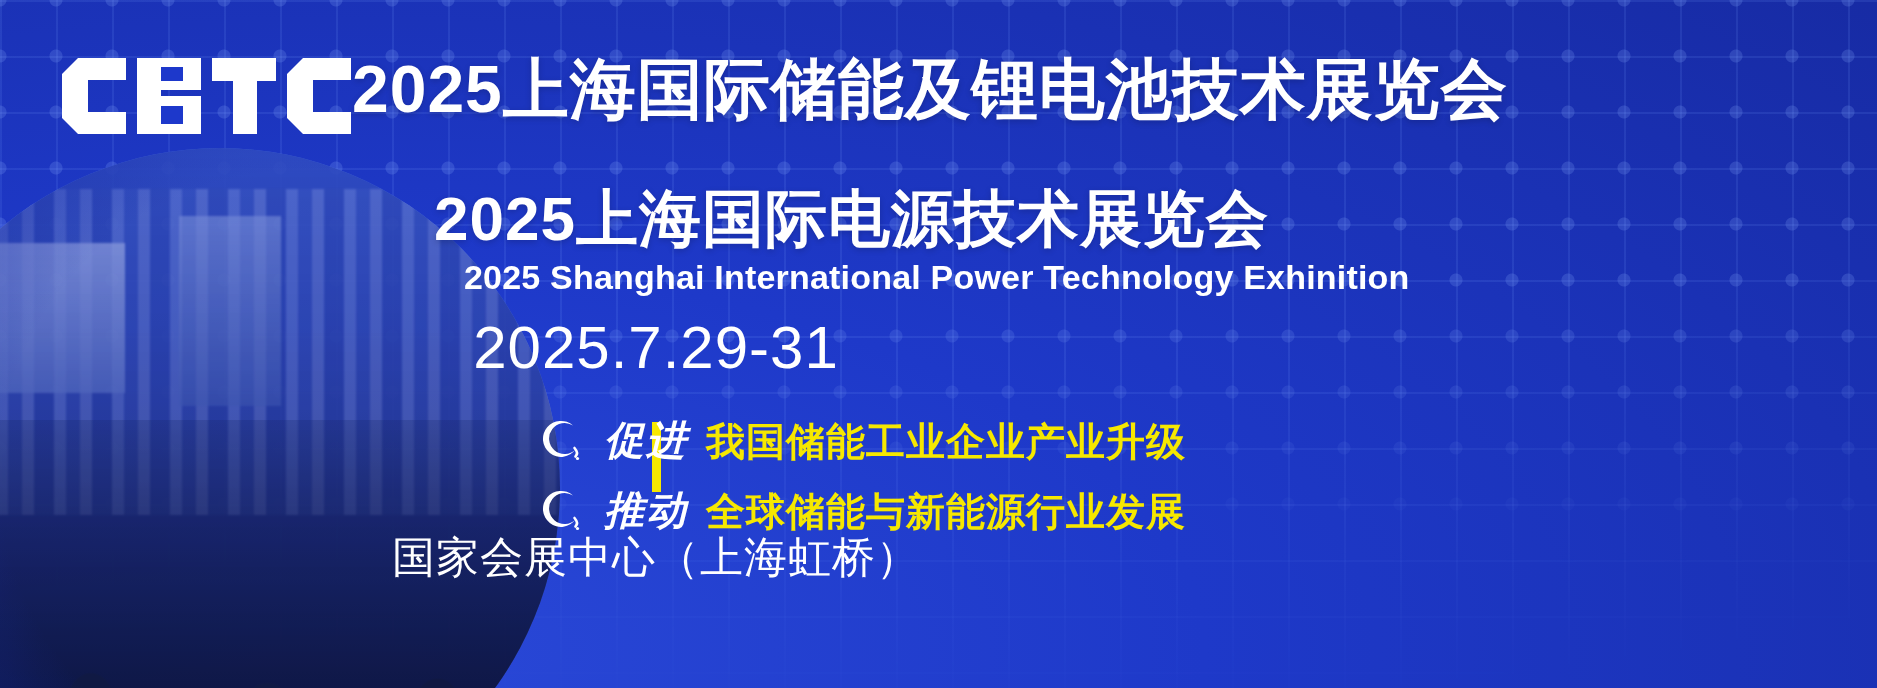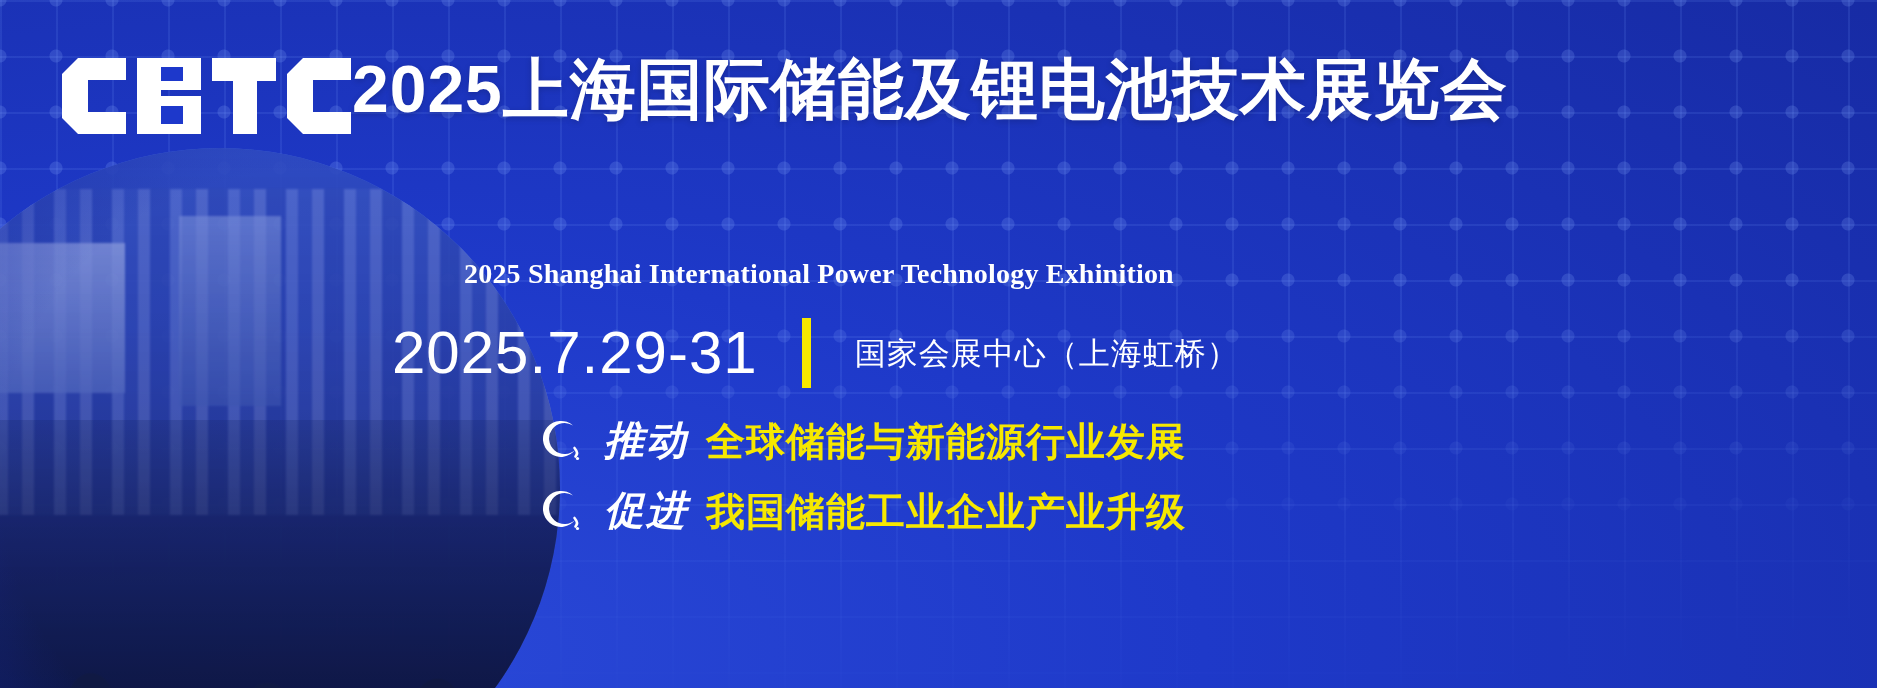--- a/index.html
+++ b/index.html
@@ -139,39 +139,39 @@
 
   
   .title2{
     position:absolute;left:434px;top:188px;
     font-size:62px;line-height:1;font-weight:bold;color:#ffffff;
     letter-spacing:1px;white-space:nowrap;
     text-shadow:0 2px 6px rgba(0,0,0,.18);
   }
   .subtitle2{
     position:absolute;left:464px;top:258px;
-    font-size:28px;font-weight:bold;color:#ffffff;
-    letter-spacing:.2px;white-space:nowrap;font-family:Liberation Serif, serif;
+    font-size:34px;font-weight:bold;color:#ffffff;
+    letter-spacing:.2px;white-space:nowrap;
   }
 
   
   .daterow{
     position:absolute;left:392px;top:318px;
-    display:flex;align-items:center;gap:44px;
+    display:flex;align-items:center;gap:44px;flex-direction:column;
   }
   .date{
     font-size:60px;line-height:1;color:#ffffff;font-weight:300;
     letter-spacing:1px;white-space:nowrap;
   }
   .divider{
     width:9px;height:70px;background:#f6e800;
   }
   .venue{display:flex;flex-direction:column;gap:6px;}
   .venue-cn{
-    font-size:31px;line-height:1;color:#ffffff;white-space:nowrap;letter-spacing:1px;
+    font-size:43px;line-height:1;color:#ffffff;white-space:nowrap;letter-spacing:1px;
   }
   .venue-en{
     font-size:19px;color:#ffffff;white-space:nowrap;letter-spacing:.1px;
   }
 
   
   .bullets{position:absolute;left:540px;top:418px;display:flex;flex-direction:column;gap:24px;}
   .bullet{display:flex;align-items:center;gap:18px;}
   .brush-circle{
     width:46px;height:46px;flex:0 0 46px;position:relative;
@@ -218,52 +218,53 @@
       </div>
       <div class="logo-letter l-t">
         <div class="t-bar"></div>
         <div class="t-stem"></div>
       </div>
       <div class="logo-letter l-c2"></div>
     </div>
 
     <div class="title1">2025上海国际储能及锂电池技术展览会</div>
 
+    <div class="title2">2025上海国际电源技术展览会</div>
     <div class="subtitle2">2025 Shanghai International Power Technology Exhinition</div>
 
     <div class="daterow">
       <div class="date">2025.7.29-31</div>
       <div class="divider"></div>
       <div class="venue">
         <div class="venue-cn">国家会展中心（上海虹桥）</div>
       </div>
     </div>
 
     <div class="bullets">
+
+      <div class="bullet">
+        <span class="brush-circle">
+          <svg viewBox="0 0 46 46" aria-hidden="true">
+            <path d="M33 7.5 A18 18 0 1 0 35.5 31.5 A15.5 15.5 0 1 1 33 7.5 Z" fill="#ffffff"></path>
+            <path d="M34.5 30 q4.5 5 1 8.5" stroke="#ffffff" stroke-width="2.6" fill="none" stroke-linecap="round"></path>
+            <circle cx="37.5" cy="40.5" r="1.6" fill="#ffffff"></circle>
+          </svg>
+        </span>
+        <span class="bullet-verb">促进</span>
+        <span class="bullet-text">我国储能工业企业产业升级</span>
+      </div>
 
       <div class="bullet">
         <span class="brush-circle">
           <svg viewBox="0 0 46 46" aria-hidden="true">
             <path d="M33 7.5 A18 18 0 1 0 35.5 31.5 A15.5 15.5 0 1 1 33 7.5 Z" fill="#ffffff"></path>
             <path d="M34.5 30 q4.5 5 1 8.5" stroke="#ffffff" stroke-width="2.6" fill="none" stroke-linecap="round"></path>
             <circle cx="37.5" cy="40.5" r="1.6" fill="#ffffff"></circle>
           </svg>
         </span>
         <span class="bullet-verb">推动</span>
         <span class="bullet-text">全球储能与新能源行业发展</span>
       </div>
 
-      <div class="bullet">
-        <span class="brush-circle">
-          <svg viewBox="0 0 46 46" aria-hidden="true">
-            <path d="M33 7.5 A18 18 0 1 0 35.5 31.5 A15.5 15.5 0 1 1 33 7.5 Z" fill="#ffffff"></path>
-            <path d="M34.5 30 q4.5 5 1 8.5" stroke="#ffffff" stroke-width="2.6" fill="none" stroke-linecap="round"></path>
-            <circle cx="37.5" cy="40.5" r="1.6" fill="#ffffff"></circle>
-          </svg>
-        </span>
-        <span class="bullet-verb">促进</span>
-        <span class="bullet-text">我国储能工业企业产业升级</span>
-      </div>
-
     </div>
 
   </div>
 </div>
 
 </body></html>

